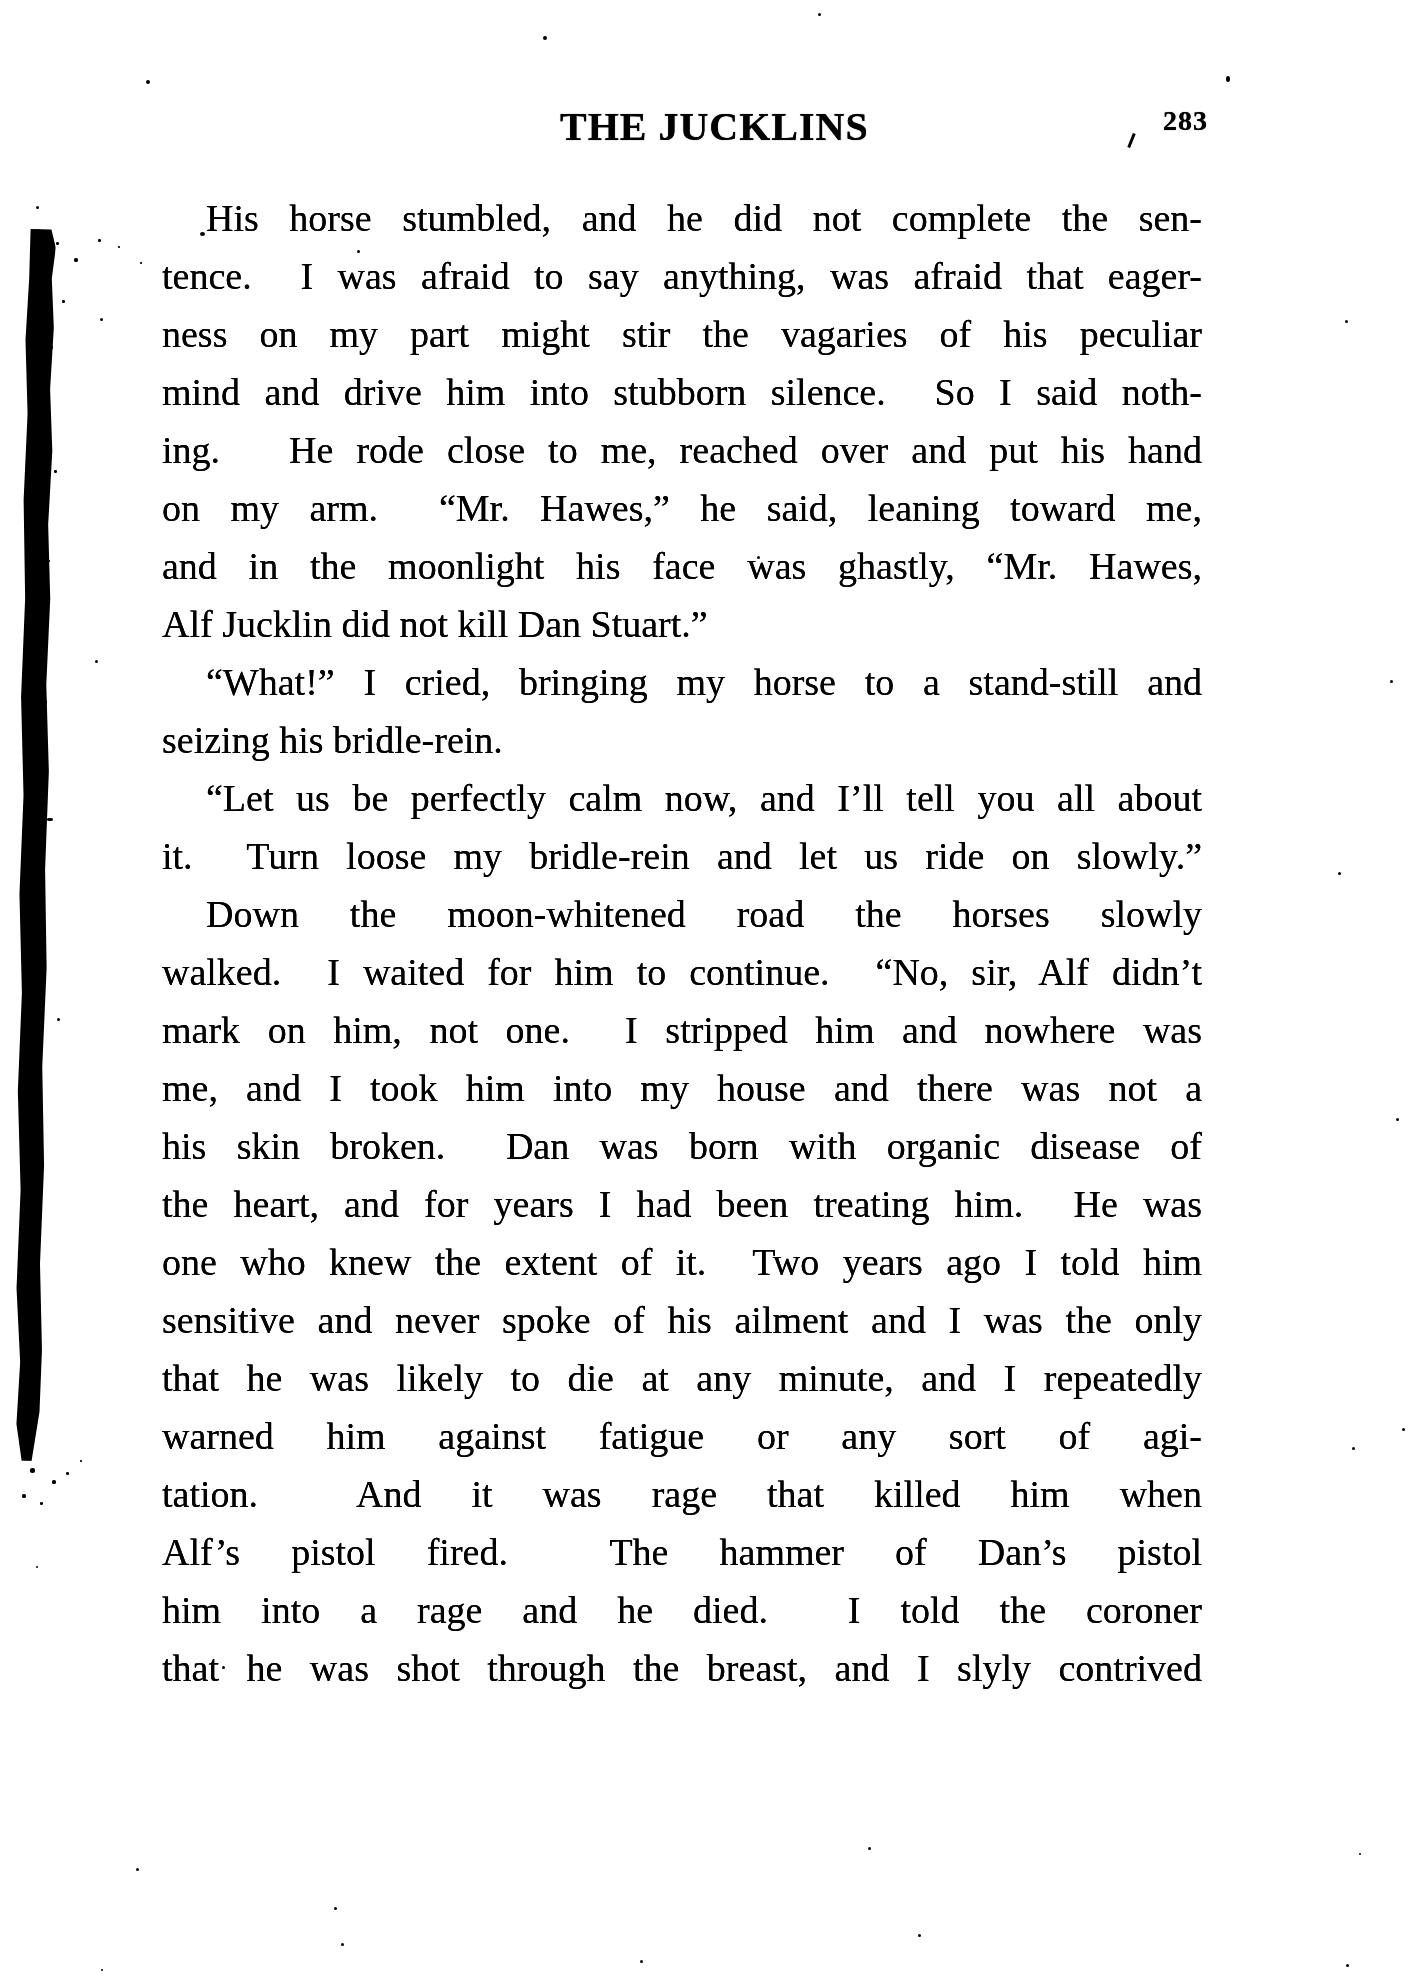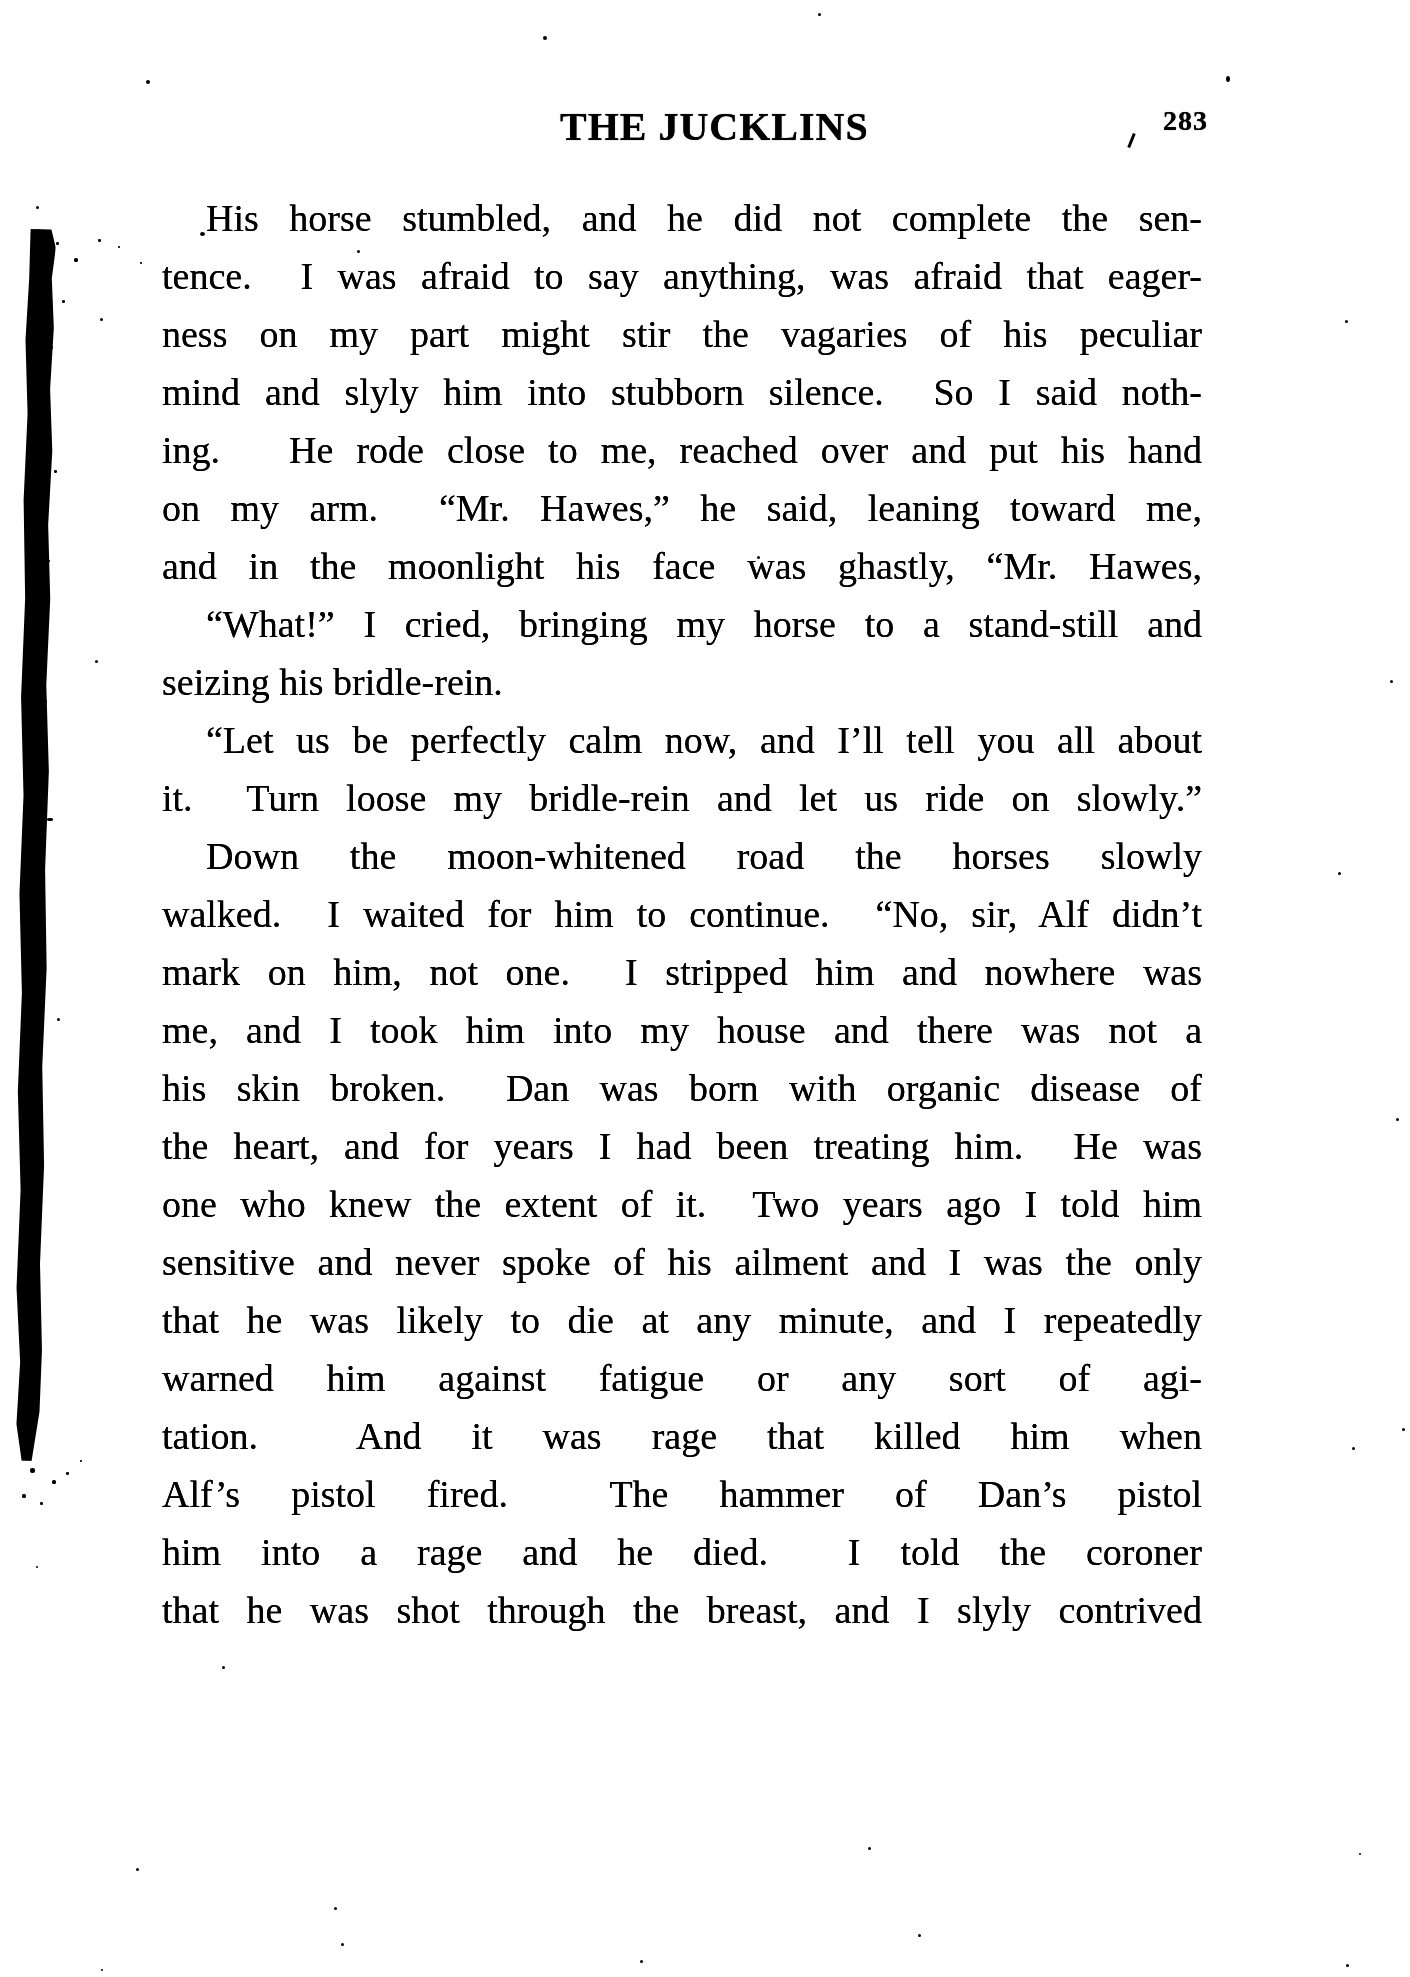--- a/index.html
+++ b/index.html
@@ -77,24 +77,25 @@
 <div class="page">
 
   <div class="running-head">THE JUCKLINS</div>
   <div class="page-number">283</div>
   <div class="tick"></div>
 
   <div class="body-text">
     <div class="text-line indent">His horse stumbled, and he did not complete the sen-</div>
     <div class="text-line">tence.  I was afraid to say anything, was afraid that eager-</div>
     <div class="text-line">ness on my part might stir the vagaries of his peculiar</div>
-    <div class="text-line">mind and slyly him into stubborn silence.  So I said noth-</div>
+    <div class="text-line">mind and drive him into stubborn silence.  So I said noth-</div>
     <div class="text-line">ing.   He rode close to me, reached over and put his hand</div>
     <div class="text-line">on my arm.  “Mr. Hawes,” he said, leaning toward me,</div>
     <div class="text-line">and in the moonlight his face was ghastly, “Mr. Hawes,</div>
+    <div class="text-line short">Alf Jucklin did not kill Dan Stuart.”</div>
     <div class="text-line indent">“What!” I cried, bringing my horse to a stand-still and</div>
     <div class="text-line short">seizing his bridle-rein.</div>
     <div class="text-line indent">“Let us be perfectly calm now, and I’ll tell you all about</div>
     <div class="text-line">it.  Turn loose my bridle-rein and let us ride on slowly.”</div>
     <div class="text-line indent">Down the moon-whitened road the horses slowly</div>
     <div class="text-line">walked.  I waited for him to continue.  “No, sir, Alf didn’t</div>
     <div class="text-line">mark on him, not one.  I stripped him and nowhere was</div>
     <div class="text-line">me, and I took him into my house and there was not a</div>
     <div class="text-line">his skin broken.  Dan was born with organic disease of</div>
     <div class="text-line">the heart, and for years I had been treating him.  He was</div>

